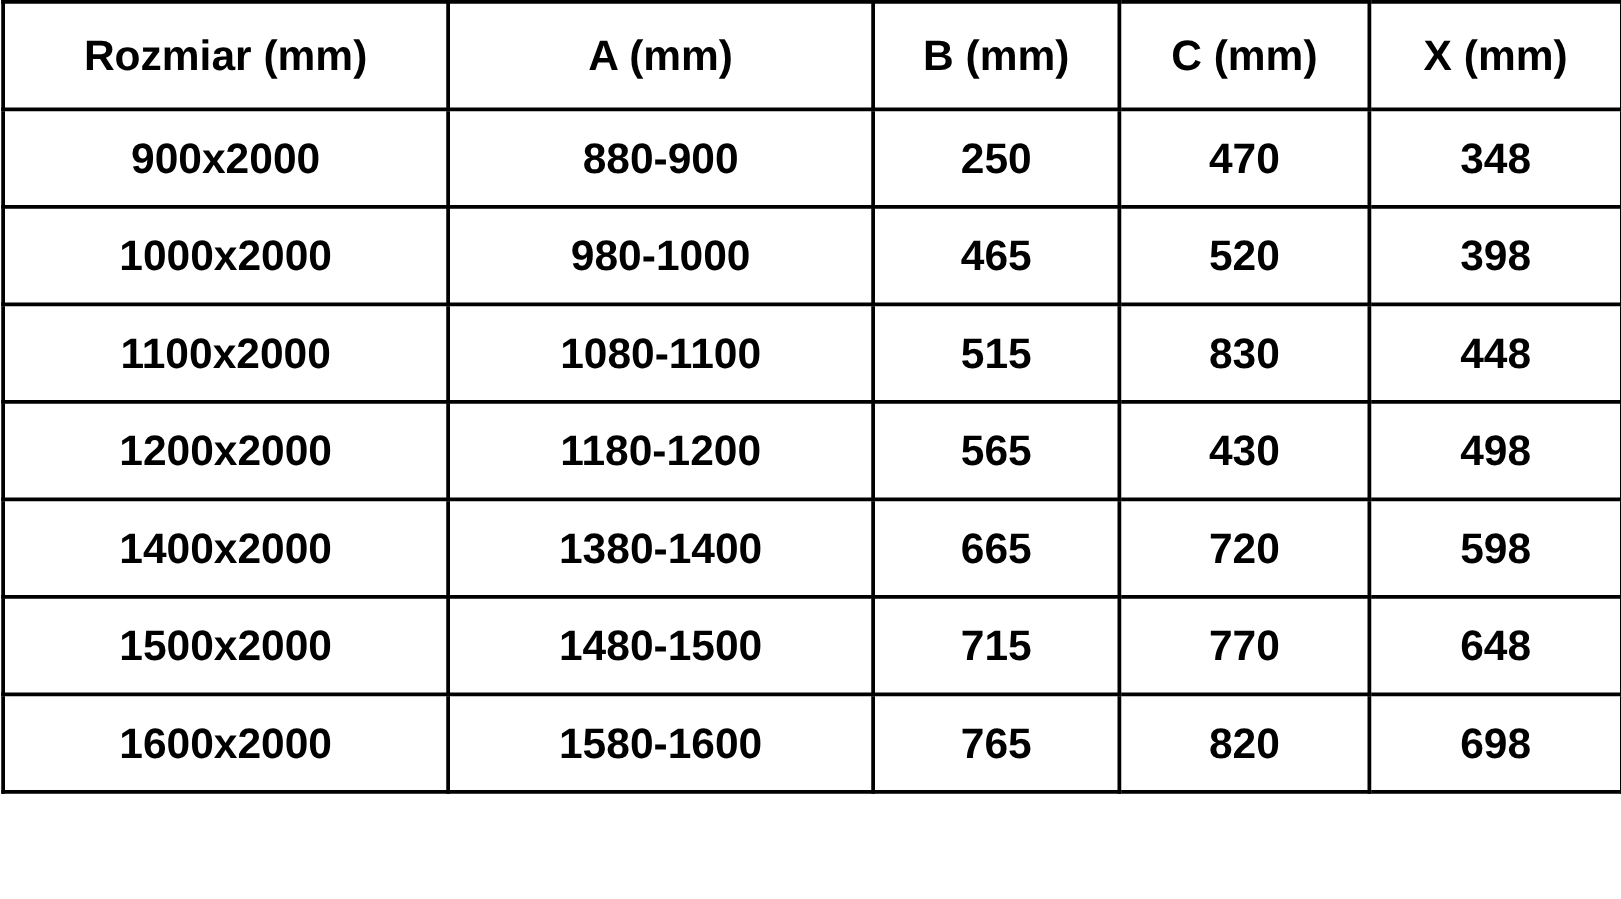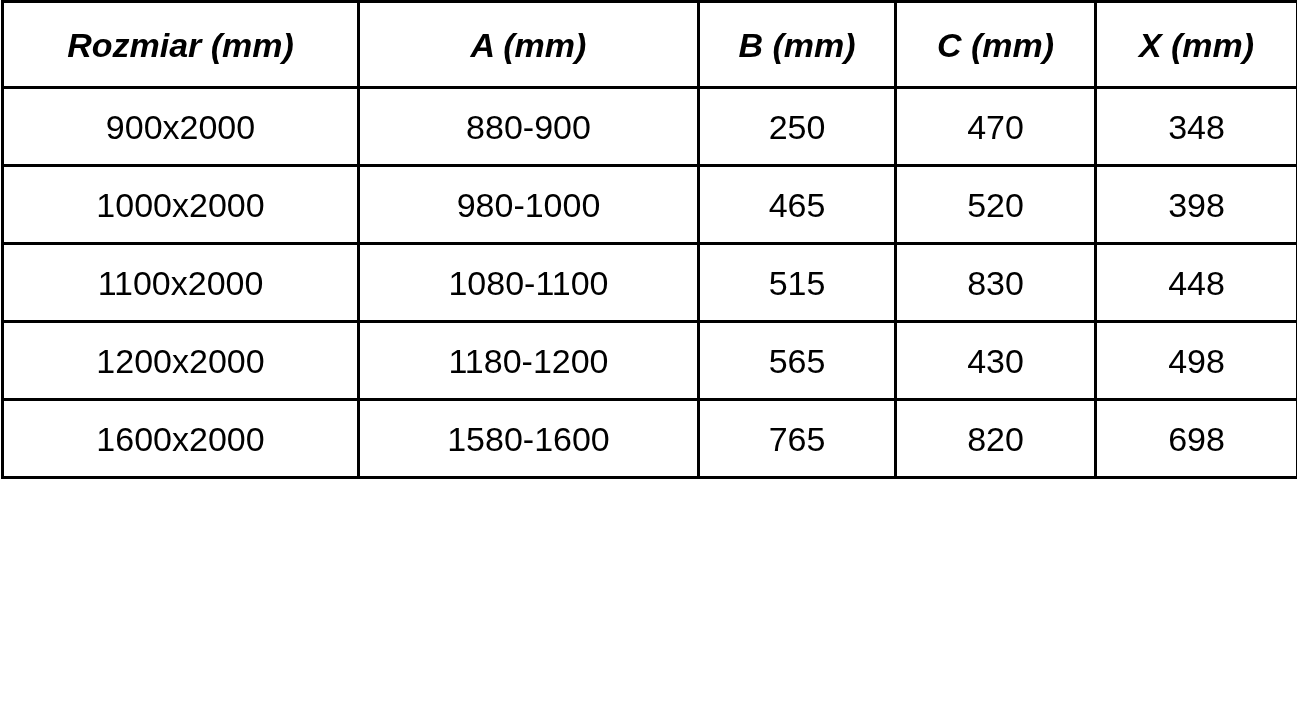--- a/index.html
+++ b/index.html
@@ -29,24 +29,23 @@
     vertical-align: middle;
     padding: 0;
     font-size: 34px;
     line-height: 1;
     overflow: hidden;
     white-space: nowrap;
   }
   table.spec-table th {
     font-weight: bold;
     height: 83px;
-    font-style: italic;
   }
   table.spec-table td {
-    font-weight: normal;
+    font-weight: bold;
     height: 75px;
   }
   col.c0 { width: 356px; }
   col.c1 { width: 340px; }
   col.c2 { width: 197px; }
   col.c3 { width: 200px; }
   col.c4 { width: 202px; }
 </style>
 </head>
 <body>
@@ -92,20 +91,34 @@
         <td>448</td>
       </tr>
       <tr>
         <td>1200x2000</td>
         <td>1180-1200</td>
         <td>565</td>
         <td>430</td>
         <td>498</td>
       </tr>
       <tr>
+        <td>1400x2000</td>
+        <td>1380-1400</td>
+        <td>665</td>
+        <td>720</td>
+        <td>598</td>
+      </tr>
+      <tr>
+        <td>1500x2000</td>
+        <td>1480-1500</td>
+        <td>715</td>
+        <td>770</td>
+        <td>648</td>
+      </tr>
+      <tr>
         <td>1600x2000</td>
         <td>1580-1600</td>
         <td>765</td>
         <td>820</td>
         <td>698</td>
       </tr>
     </tbody>
   </table>
 </div>
 

